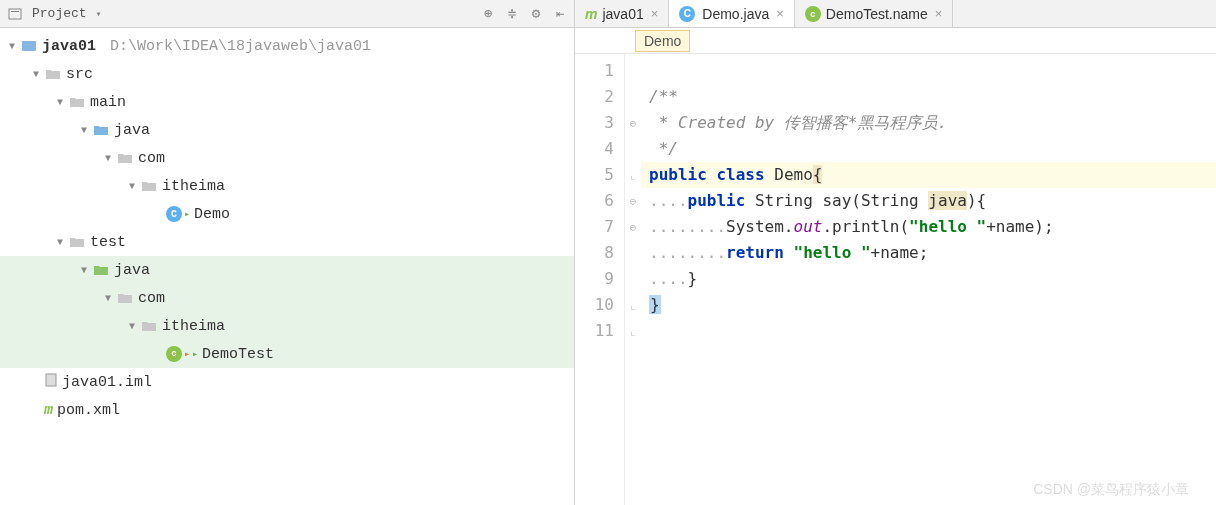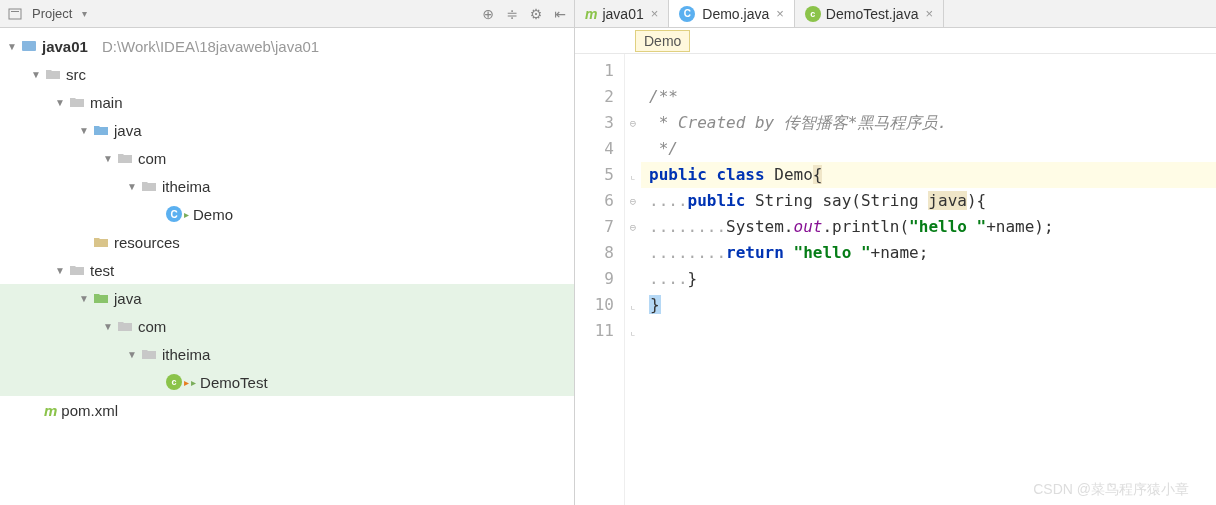--- a/index.html
+++ b/index.html
@@ -1,20 +1,20 @@
 <!DOCTYPE html>
 <html><head>
   <meta charset="utf-8">
   <style>
     * { margin: 0; padding: 0; box-sizing: border-box; }
     body { font-family: "Segoe UI", Arial, sans-serif; font-size: 13px; color: #333; background: #fff; width: 1216px; height: 505px; overflow: hidden; position: relative; }
     .container { display: flex; height: 100%; }
     
     
-    .project-panel { width: 575px; border-right: 1px solid #d1d1d1; background: #fff; }
+    .project-panel { width: 575px; border-right: 1px solid #d1d1d1; background: #fff; font-family: Liberation Mono, monospace; }
     .panel-header { display: flex; align-items: center; height: 28px; background: #f2f2f2; border-bottom: 1px solid #d1d1d1; padding: 0 6px; }
     .panel-title-wrap { display: flex; align-items: center; gap: 4px; flex: 1; }
     .panel-title { color: #555; font-size: 13px; }
     .panel-toolbar { display: flex; gap: 8px; }
     .toolbar-btn { width: 16px; height: 16px; cursor: pointer; color: #888; font-size: 14px; display: flex; align-items: center; justify-content: center; }
     
     .tree { padding: 4px 0; }
     .tree-row { display: flex; align-items: center; height: 28px; padding-left: 4px; cursor: pointer; font-size: 15px; }
     .tree-row.selected { background: #e6f3e6; }
     .arrow { width: 16px; height: 16px; display: inline-flex; align-items: center; justify-content: center; color: #888; font-size: 10px; }
@@ -148,29 +148,20 @@
           </span>
         <span class="node-label">itheima</span>
       </div>
       <div class="tree-row">
         <span class="indent" style="width:162px"></span>
         <span class="class-icon">C</span>
         <span class="run-badge">▸</span>
         <span class="node-label">Demo</span>
       </div>
       <div class="tree-row">
-        <span class="indent" style="width:88px"></span>
-        <span class="node-icon folder-icon">
-            <svg width="16" height="16" viewBox="0 0 16 16">
-              <path d="M1 4 L6 4 L7 5 L15 5 L15 13 L1 13 Z" fill="#d9c48a"></path>
-            </svg>
-          </span>
-        <span class="node-label">resources</span>
-      </div>
-      <div class="tree-row">
         <span class="indent" style="width:48px"></span>
           <span class="arrow">▼</span>
         <span class="node-icon folder-icon">
             <svg width="16" height="16" viewBox="0 0 16 16">
               <path d="M1 4 L6 4 L7 5 L15 5 L15 13 L1 13 Z" fill="#c8c8c8"></path>
             </svg>
           </span>
         <span class="node-label">test</span>
       </div>
       <div class="tree-row selected">
@@ -202,20 +193,27 @@
             </svg>
           </span>
         <span class="node-label">itheima</span>
       </div>
       <div class="tree-row selected">
         <span class="indent" style="width:162px"></span>
         <span class="test-icon"></span>
         <span class="test-badge">▸</span>
         <span class="run-badge">▸</span>
         <span class="node-label">DemoTest</span>
+      </div>
+      <div class="tree-row">
+        <span class="indent" style="width:40px"></span>
+        <span class="file-icon"><svg width="14" height="14" viewBox="0 0 14 14">
+              <rect x="2" y="1" width="10" height="12" fill="#ddd" stroke="#999"></rect>
+            </svg></span>
+        <span class="node-label">java01.iml</span>
       </div>
       <div class="tree-row">
         <span class="indent" style="width:40px"></span>
         <span class="maven-icon">m</span>
         <span class="node-label">pom.xml</span>
       </div>
     </div>
   </div>
 
   <div class="editor-panel">
@@ -225,21 +223,21 @@
         <span>java01</span>
         <span class="tab-close">×</span>
       </div>
       <div class="tab active">
         <span class="class-icon">C</span>
         <span>Demo.java</span>
         <span class="tab-close">×</span>
       </div>
       <div class="tab">
         <span class="test-icon"></span>
-        <span>DemoTest.java</span>
+        <span>DemoTest.name</span>
         <span class="tab-close">×</span>
       </div>
     </div>
     <div class="breadcrumb">
       <span class="crumb">Demo</span>
     </div>
     <div class="code-area">
       <div class="gutter">
         <div class="gutter-line">1</div>
         <div class="gutter-line">2</div>

